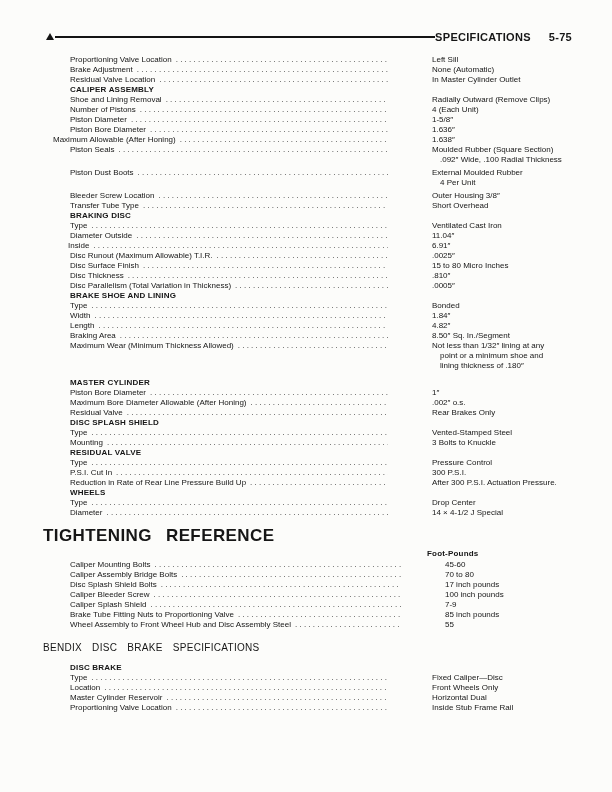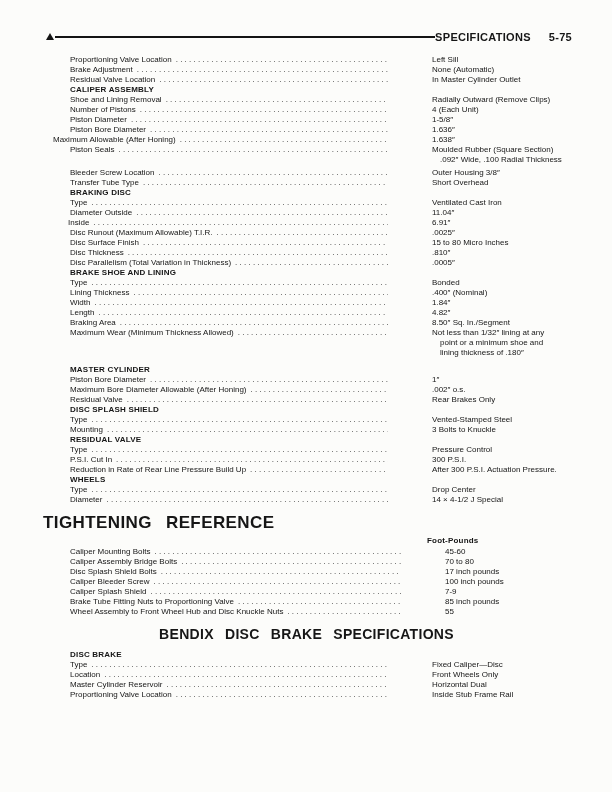--- a/index.html
+++ b/index.html
@@ -29,21 +29,21 @@
   .lt{white-space:nowrap;padding-left:27px;}
   .sect .lt{font-weight:bold;letter-spacing:0.2px;}
   .dots{flex:1;overflow:hidden;white-space:nowrap;margin:0 12px 0 4px;}
   .dots::after{content:". . . . . . . . . . . . . . . . . . . . . . . . . . . . . . . . . . . . . . . . . . . . . . . . . . . . . . . . . . . . . . . . . . . . . . . . . . . . . . . . . . . . . . . . . . . . . . . . . . . . . . . . . . . . . . . . . . . . . . . . . . . . . . . . . . . .";}
   .val{flex:1;white-space:nowrap;padding-left:32px;}
   .cont{padding-left:8px;}
   
   .title1{font-size:17px;line-height:18px;font-weight:bold;text-align:left;
           letter-spacing:0.4px;word-spacing:9px;margin:9px 0 4px 0;}
   .fp{font-weight:bold;font-size:8px;margin:4px 0 1px 384px;letter-spacing:0.2px;}
-  .title2{font-size:14px;line-height:13px;font-weight:bold;text-align:center;
+  .title2{font-size:10px;line-height:13px;font-weight:normal;
           letter-spacing:0.3px;word-spacing:7px;margin:11px 0 9px 0;}
 </style>
 </head>
 <body>
 
 <div class="page">
 
   <div class="hdr">
     <span class="tri"></span>
     <span class="rule"></span>
@@ -136,20 +136,30 @@
             <span class="lt">Piston Seals</span>
             <span class="dots"></span>
           </div>
           <div class="val">
             <div>Moulded Rubber (Square Section)</div>
             <div class="cont">.092″ Wide, .100 Radial Thickness</div>
           </div>
         </div>
         <div class="row" style="margin-top: 3px;">
           <div class="lbl">
+            <span class="lt">Piston Dust Boots</span>
+            <span class="dots"></span>
+          </div>
+          <div class="val">
+            <div>External Moulded Rubber</div>
+            <div class="cont">4 Per Unit</div>
+          </div>
+        </div>
+        <div class="row" style="margin-top: 3px;">
+          <div class="lbl">
             <span class="lt">Bleeder Screw Location</span>
             <span class="dots"></span>
           </div>
           <div class="val">
             <div>Outer Housing 3/8″</div>
           </div>
         </div>
         <div class="row">
           <div class="lbl">
             <span class="lt">Transfer Tube Type</span>
@@ -232,29 +242,20 @@
             <span class="lt">BRAKE SHOE AND LINING</span>
           </div>
         </div>
         <div class="row">
           <div class="lbl">
             <span class="lt">Type</span>
             <span class="dots"></span>
           </div>
           <div class="val">
             <div>Bonded</div>
-          </div>
-        </div>
-        <div class="row">
-          <div class="lbl">
-            <span class="lt">Lining Thickness</span>
-            <span class="dots"></span>
-          </div>
-          <div class="val">
-            <div>.400″ (Nominal)</div>
           </div>
         </div>
         <div class="row">
           <div class="lbl">
             <span class="lt">Width</span>
             <span class="dots"></span>
           </div>
           <div class="val">
             <div>1.84″</div>
           </div>
@@ -452,21 +453,21 @@
           <div class="lbl">
             <span class="lt">Brake Tube Fitting Nuts to Proportioning Valve</span>
             <span class="dots"></span>
           </div>
           <div class="val">
             <div>85 inch pounds</div>
           </div>
         </div>
         <div class="row">
           <div class="lbl">
-            <span class="lt">Wheel Assembly to Front Wheel Hub and Disc Knuckle Nuts</span>
+            <span class="lt">Wheel Assembly to Front Wheel Hub and Disc Assembly Steel</span>
             <span class="dots"></span>
           </div>
           <div class="val">
             <div>55</div>
           </div>
         </div>
       </div>
 
     <div class="title2">BENDIX DISC BRAKE SPECIFICATIONS</div>
     <div id="bendix-table">

